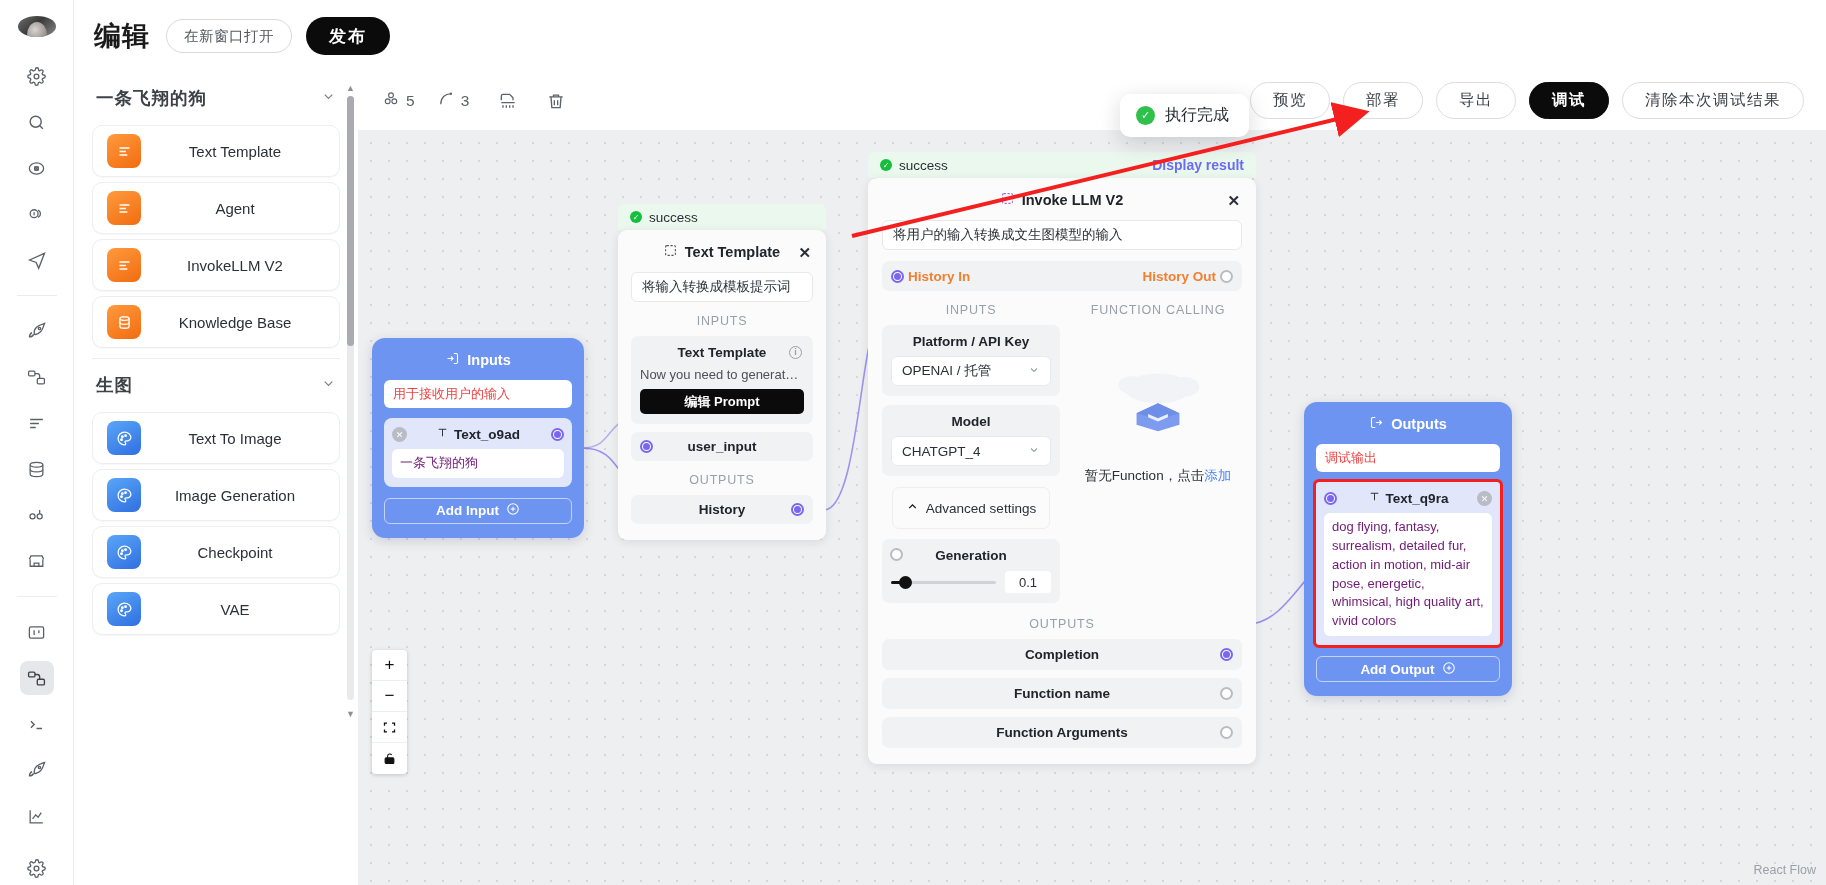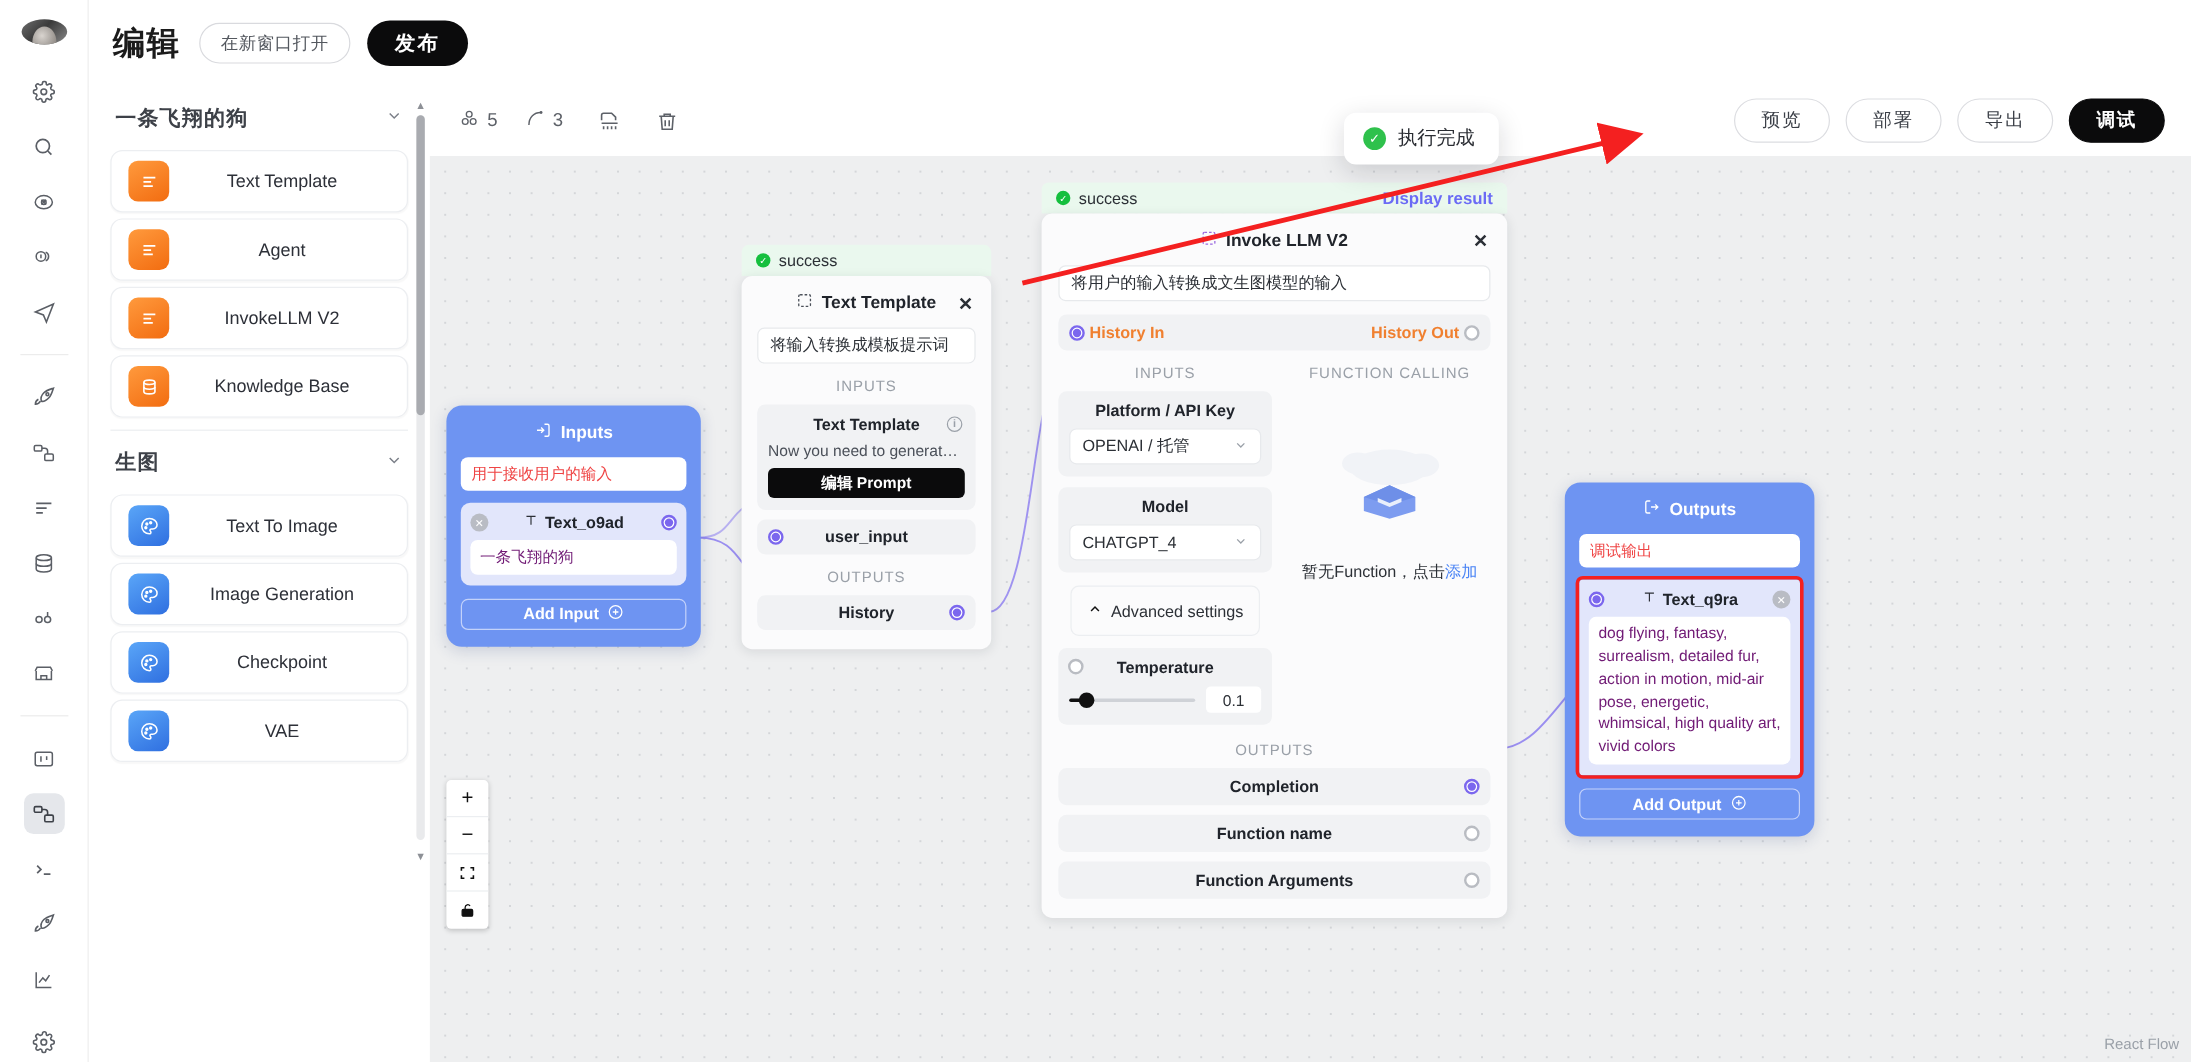--- a/index.html
+++ b/index.html
@@ -491,20 +491,21 @@
             <path d="M10 11v6M14 11v6"></path>
           </svg>
       </div>
     </div>
 
     <div class="canvas-actions">
       <div class="act-pill">预览</div>
       <div class="act-pill">部署</div>
       <div class="act-pill">导出</div>
       <div class="act-pill dark">调试</div>
+      <div class="act-pill">清除本次调试结果</div>
     </div>
 
     <div class="toast">
       <span class="dot-check">✓</span>
       <span>执行完成</span>
     </div>
 
     <div class="canvas">
 
       <svg class="edges">
@@ -666,21 +667,21 @@
                   <span>
                     <svg width="13" height="13" viewBox="0 0 24 24" fill="none" stroke="#111" stroke-width="2.3">
                         <path d="M6 15l6-6 6 6"></path>
                       </svg>
                   </span>
                   <span>Advanced settings</span>
                 </div>
               </div>
               <div class="subcard" style="margin-top:10px;position:relative;">
                 <div class="port empty" style="left:8px;top:9px;"></div>
-                <div class="subcard-title">Temperature</div>
+                <div class="subcard-title">Generation</div>
                 <div style="display:flex;align-items:center;gap:9px;margin-top:8px;">
                   <div style="flex:1;position:relative;height:13px;display:flex;align-items:center;">
                     <div style="position:absolute;left:0;right:0;height:3px;background:#cfd2d7;border-radius:2px;"></div>
                     <div style="position:absolute;left:0;width:12%;height:3px;background:#111;border-radius:2px;"></div>
                     <div style="position:absolute;left:8%;width:13px;height:13px;border-radius:50%;background:#111;"></div>
                   </div>
                   <div style="width:46px;height:22px;background:#fff;border-radius:4px;display:flex;align-items:center;justify-content:center;font-size:13px;color:#2c3036;">0.1</div>
                 </div>
               </div>
             </div>

